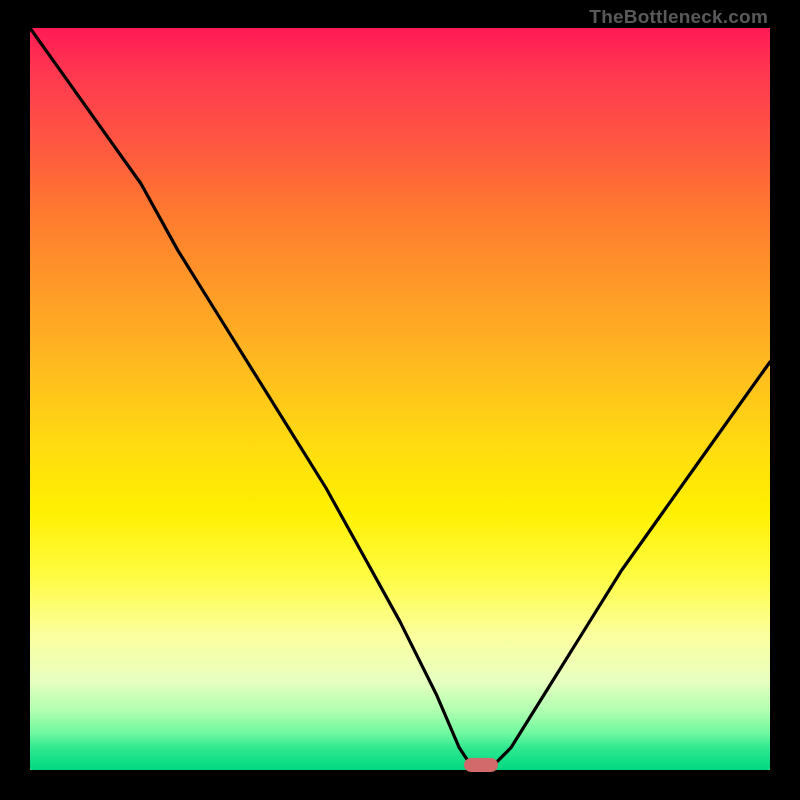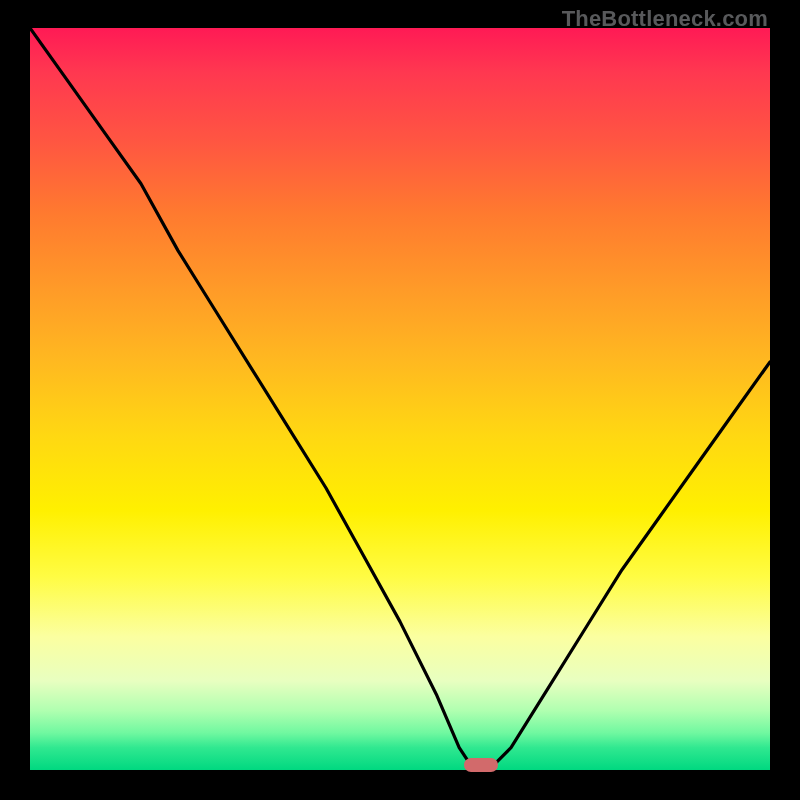--- a/index.html
+++ b/index.html
@@ -31,21 +31,21 @@
       #b0ffb0 92%,
       #70f8a0 95%,
       #30e890 97%,
       #00d880 100%);
   }
   .watermark {
     position: absolute;
     top: 6px;
     right: 32px;
     font-family: Arial, Helvetica, sans-serif;
-    font-size: 22px;
+    font-size: 19px;
     font-weight: bold;
     color: #58595b;
     letter-spacing: 0.2px;
   }
   svg.curve {
     position: absolute;
     left: 0; top: 0;
     width: 100%; height: 100%;
   }
   .marker {

